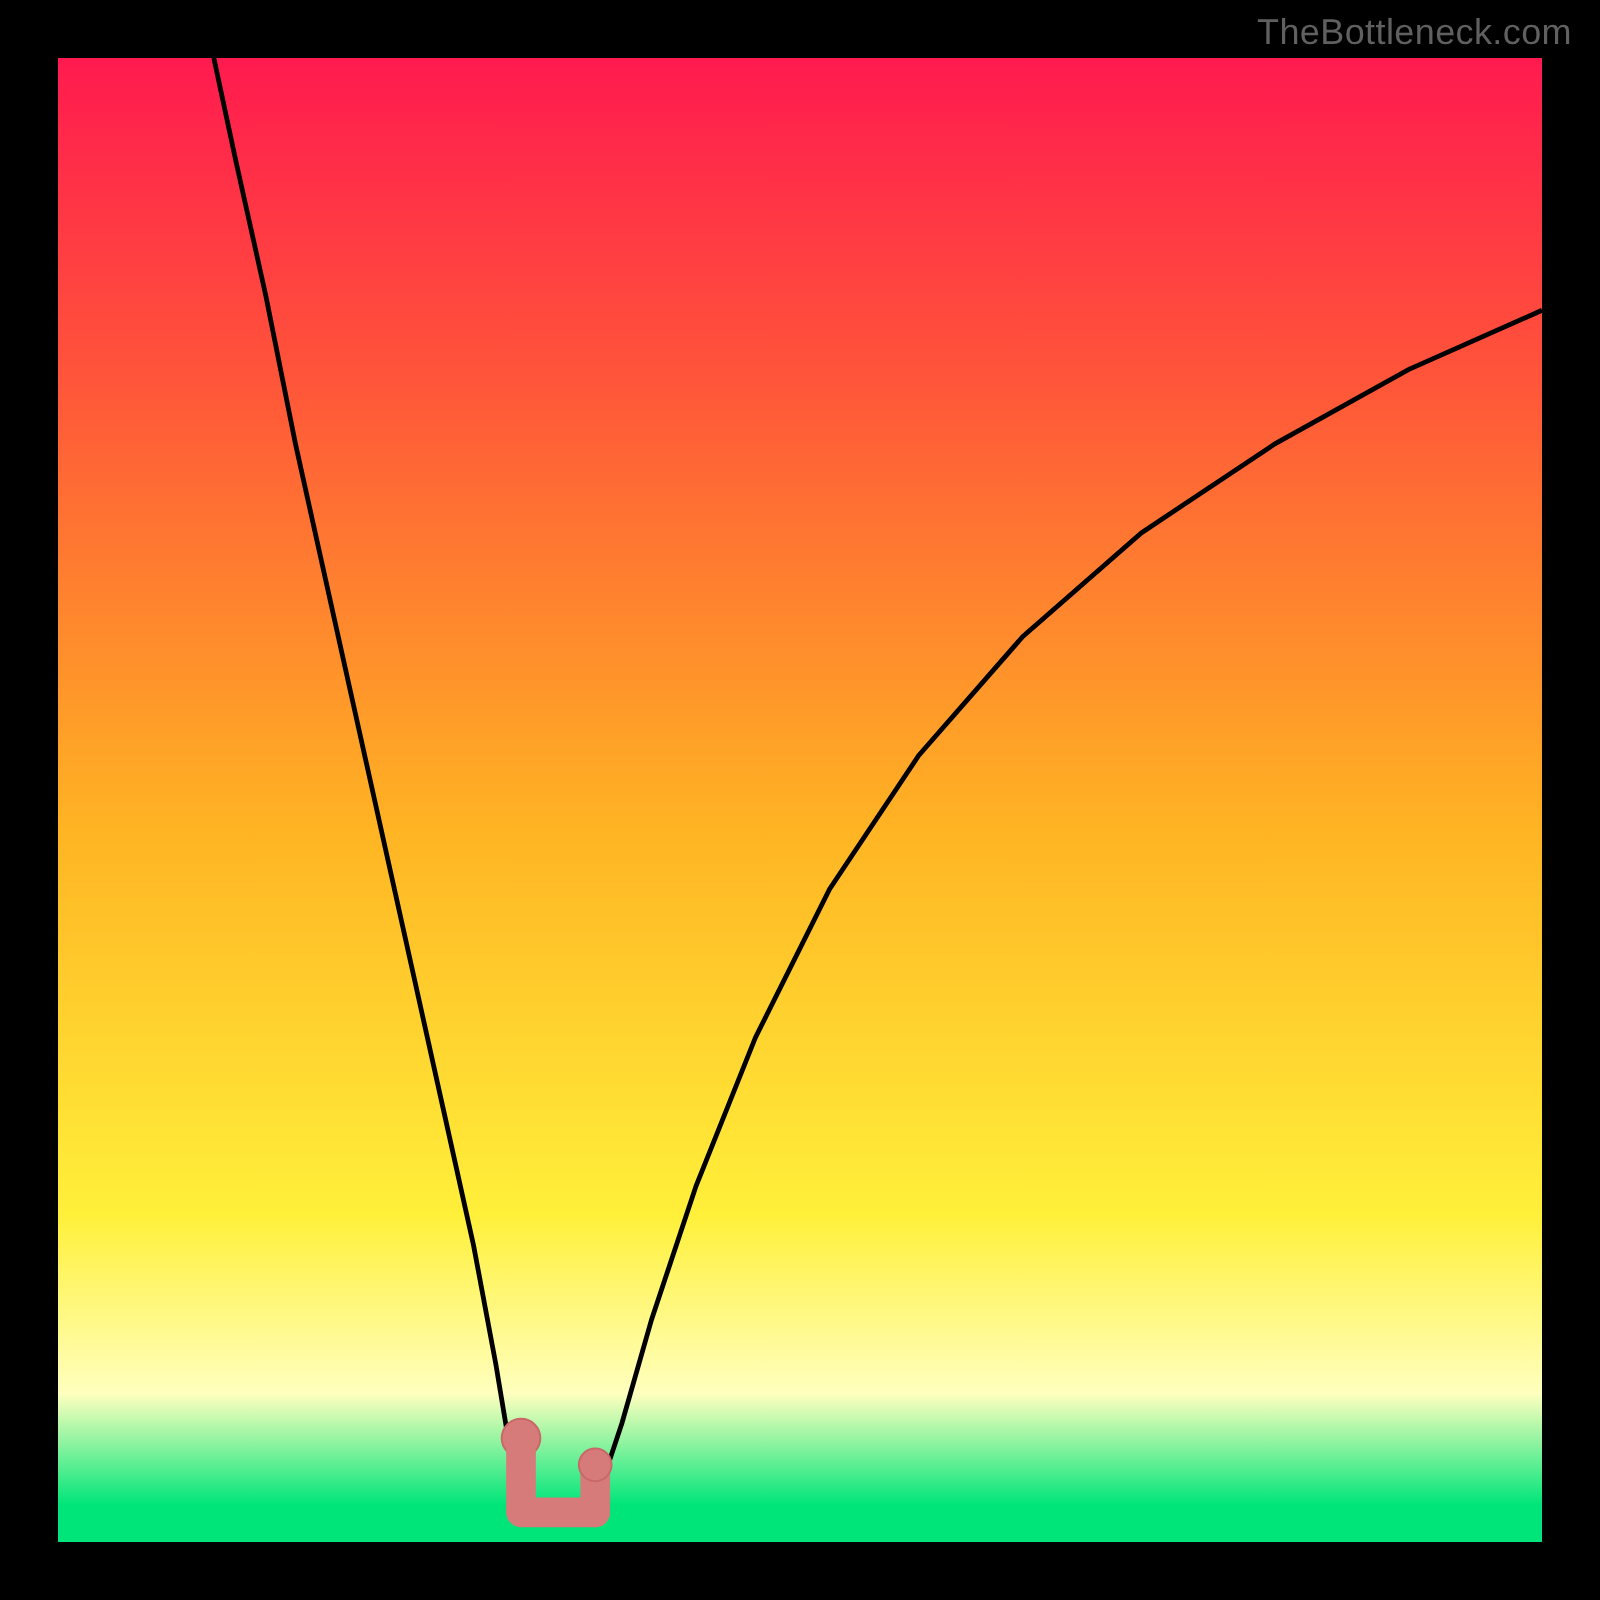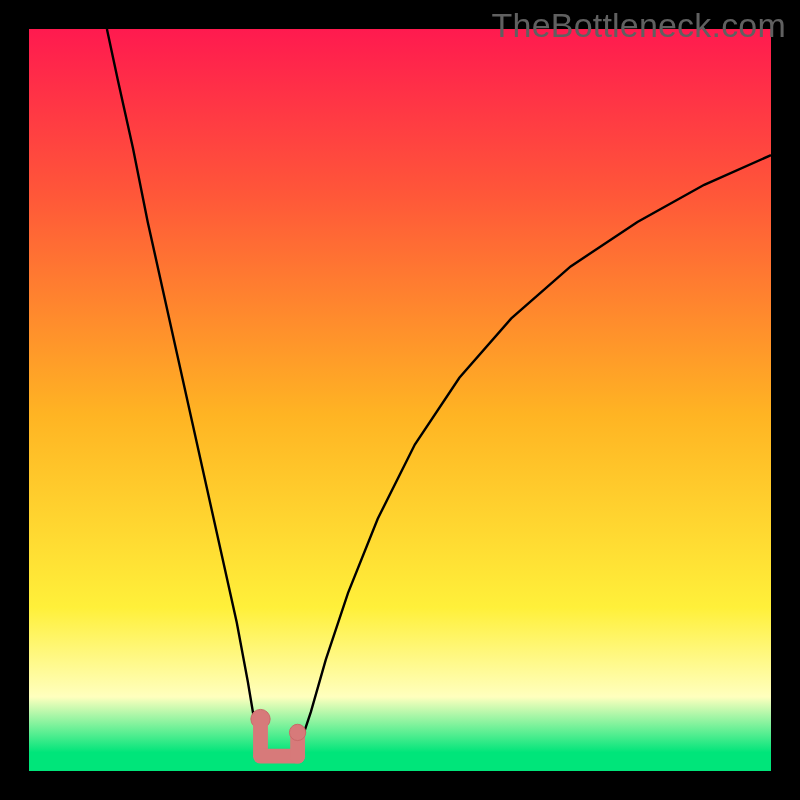--- a/index.html
+++ b/index.html
@@ -15,21 +15,21 @@
     position: relative;
     width: 800px;
     height: 800px;
     background: #000;
   }
   .watermark {
     position: absolute;
     top: 6px;
     right: 14px;
     color: #606060;
-    font-size: 34px;
+    font-size: 18px;
     font-weight: 400;
     letter-spacing: 0.2px;
     z-index: 50;
   }
   .plot-area {
     position: absolute;
     left: 29px;
     top: 29px;
     width: 742px;
     height: 742px;

